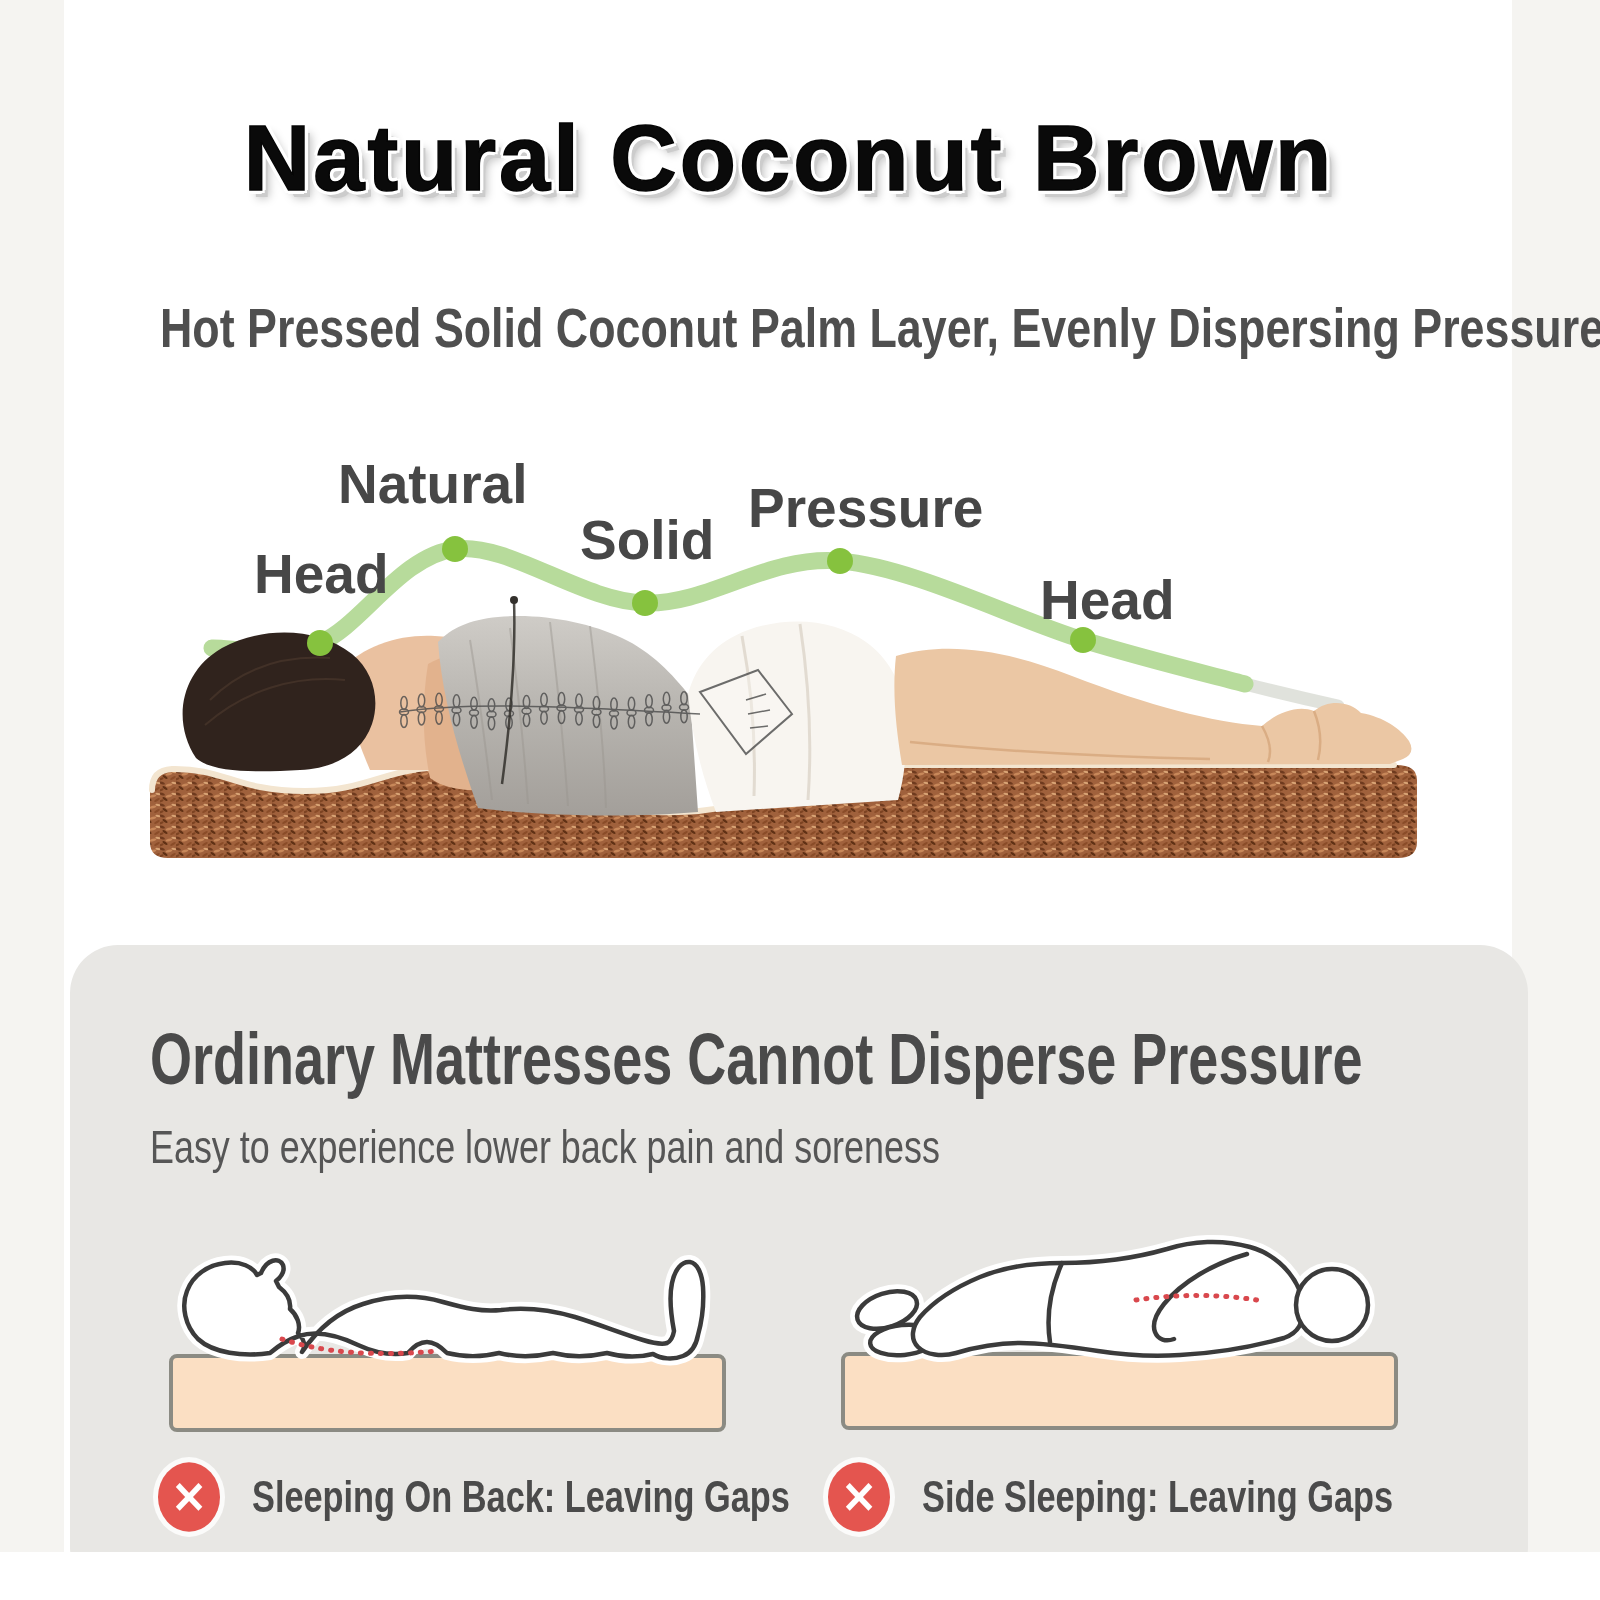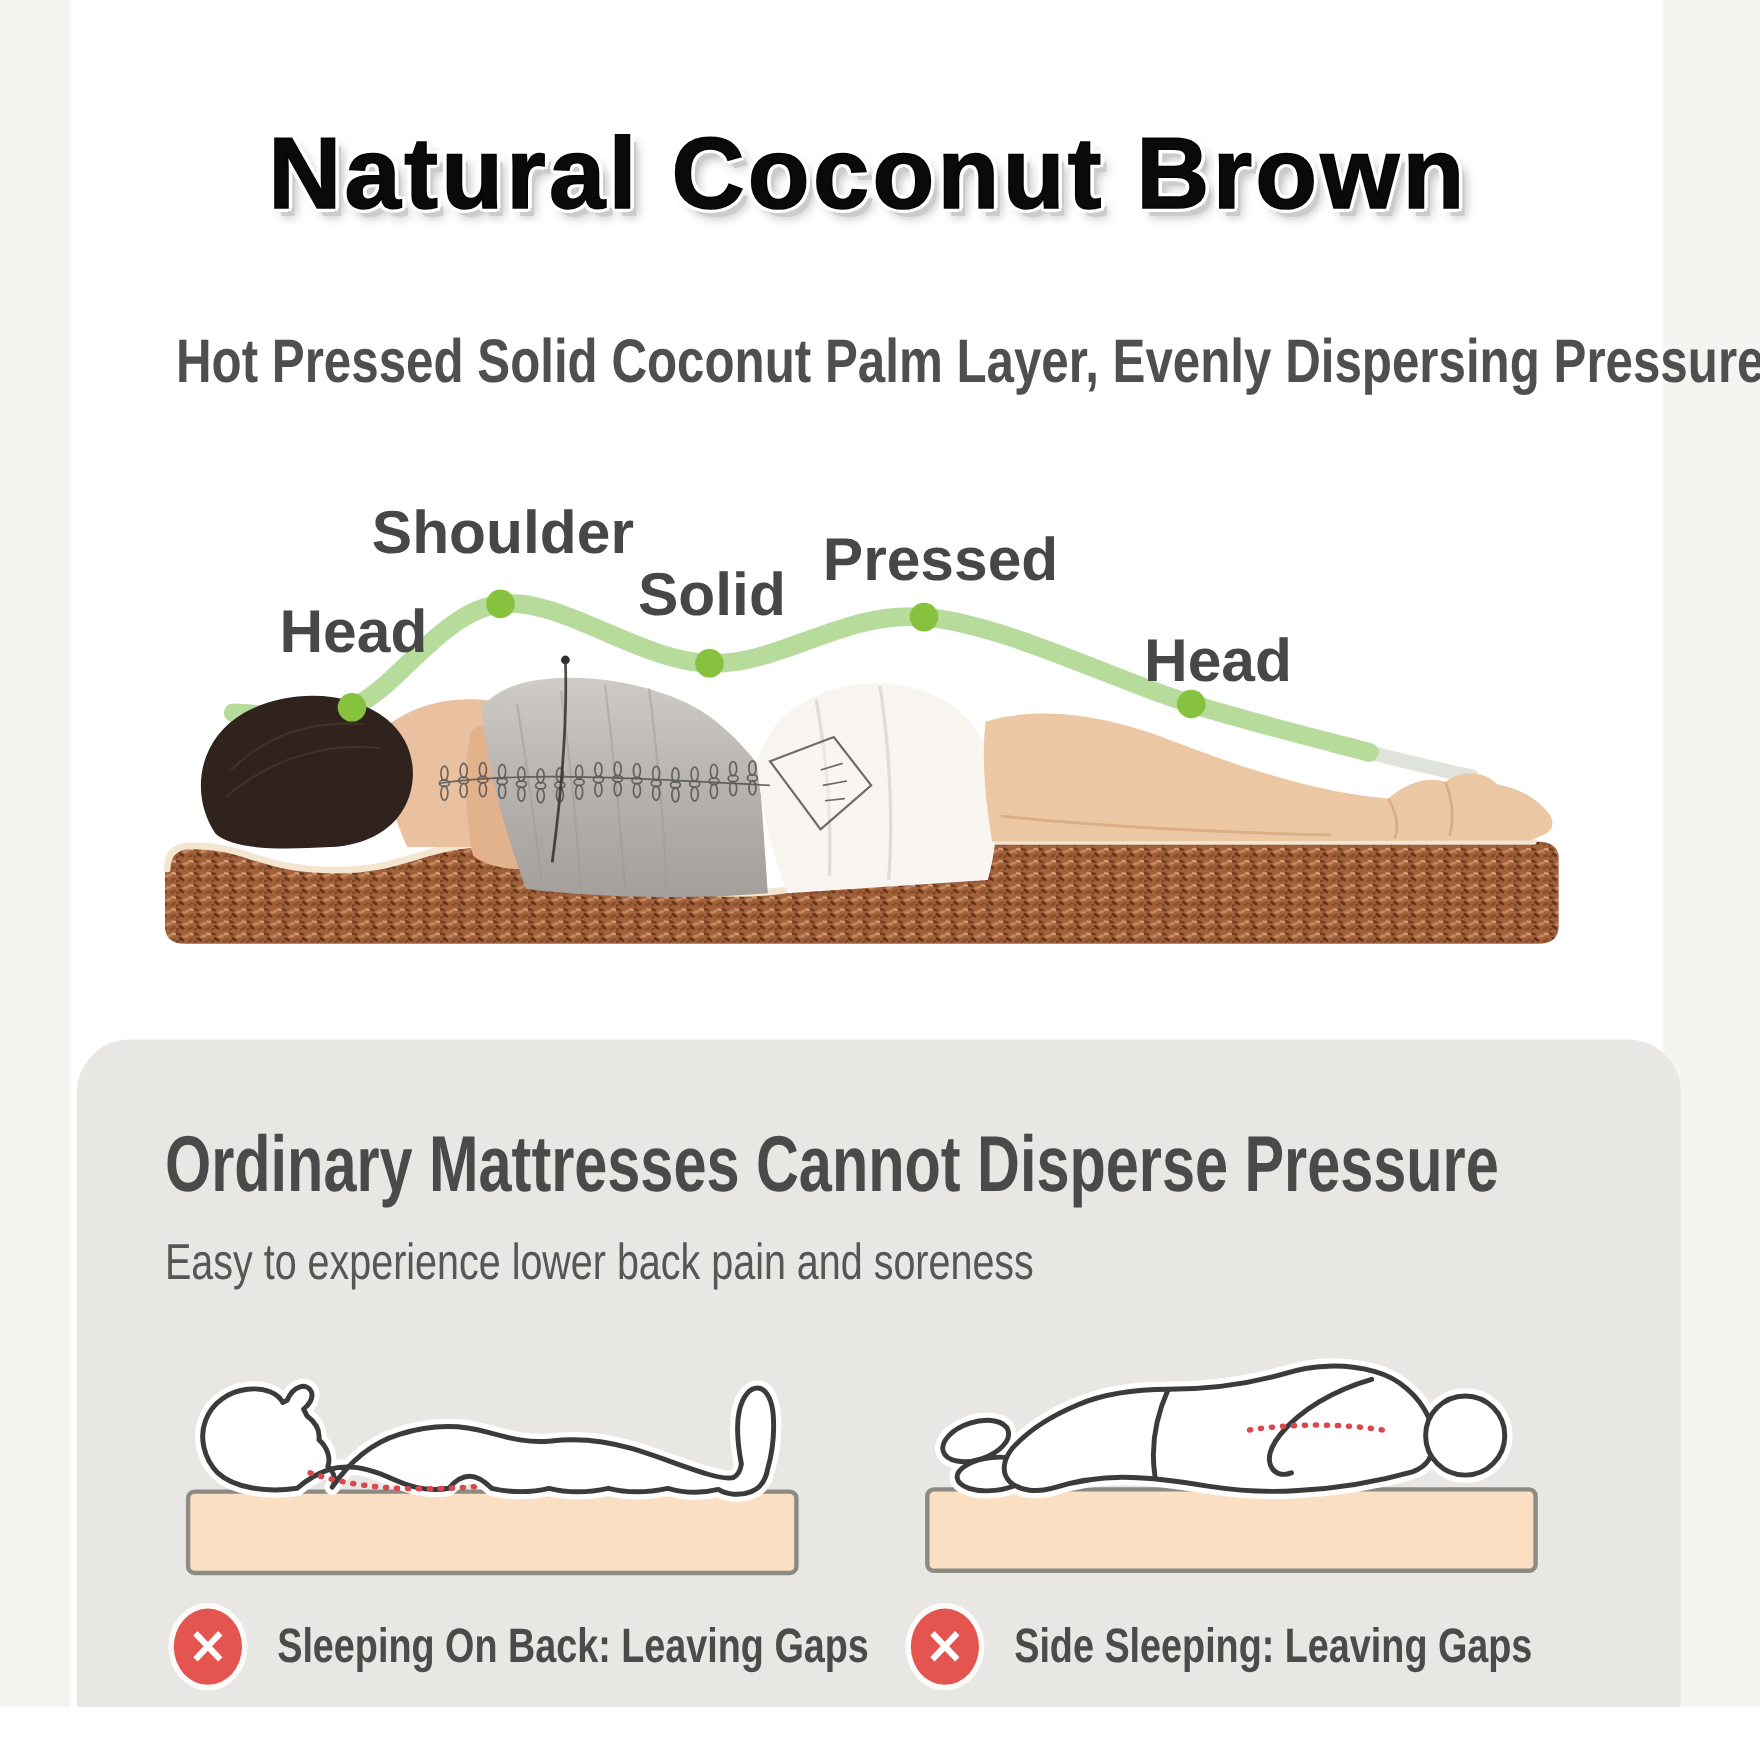--- a/index.html
+++ b/index.html
@@ -178,23 +178,23 @@
         <circle cx="320" cy="643" r="13" fill="#86c23e"></circle>
         <circle cx="455" cy="549" r="13" fill="#86c23e"></circle>
         <circle cx="645" cy="603" r="13" fill="#86c23e"></circle>
         <circle cx="840" cy="561" r="13" fill="#86c23e"></circle>
         <circle cx="1083" cy="640" r="13" fill="#86c23e"></circle>
       </g>
   </svg>
 
   <div id="label-layer">
       <div class="pp-label" style="left: 234px; top: 542px; margin-left: 20px;">Head</div>
-      <div class="pp-label" style="left: 338px; top: 452px;">Shoulder</div>
+      <div class="pp-label" style="left: 338px; top: 452px;">Natural</div>
       <div class="pp-label" style="left: 580px; top: 508px;">Solid</div>
-      <div class="pp-label" style="left: 748px; top: 476px;">Pressed</div>
+      <div class="pp-label" style="left: 748px; top: 476px;">Pressure</div>
       <div class="pp-label" style="left: 1040px; top: 568px;">Head</div>
     </div>
 
   <div class="panel"></div>
   <div class="panel-heading">Ordinary Mattresses Cannot Disperse Pressure</div>
   <div class="panel-sub">Easy to experience lower back pain and soreness</div>
 
   <svg class="fig" style="left:150px;top:1220px;" width="600" height="240" viewBox="150 1220 600 240">
     <rect x="171" y="1356" width="553" height="74" rx="6" fill="#fbdfc3" stroke="#8b8b83" stroke-width="4"></rect>
     <g>

